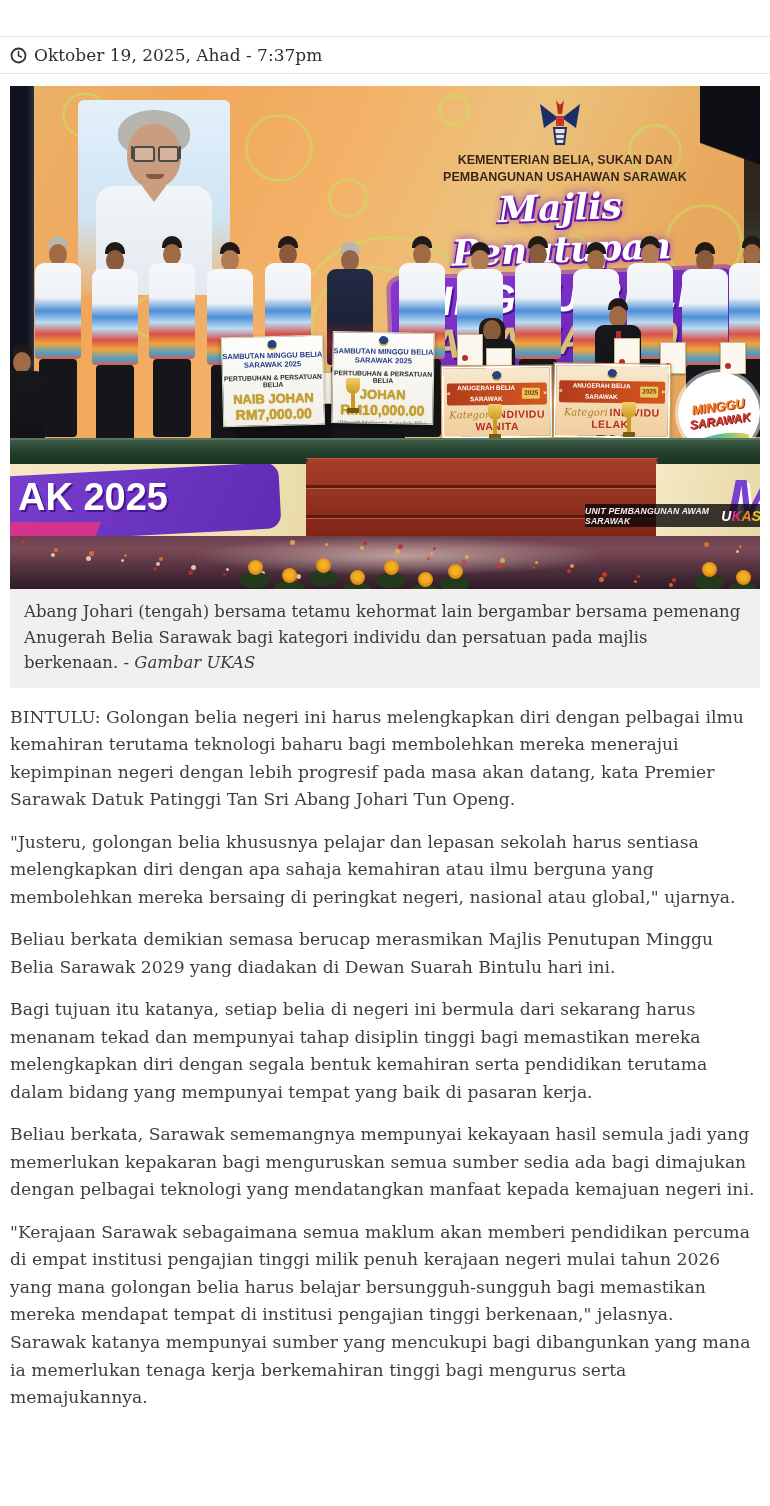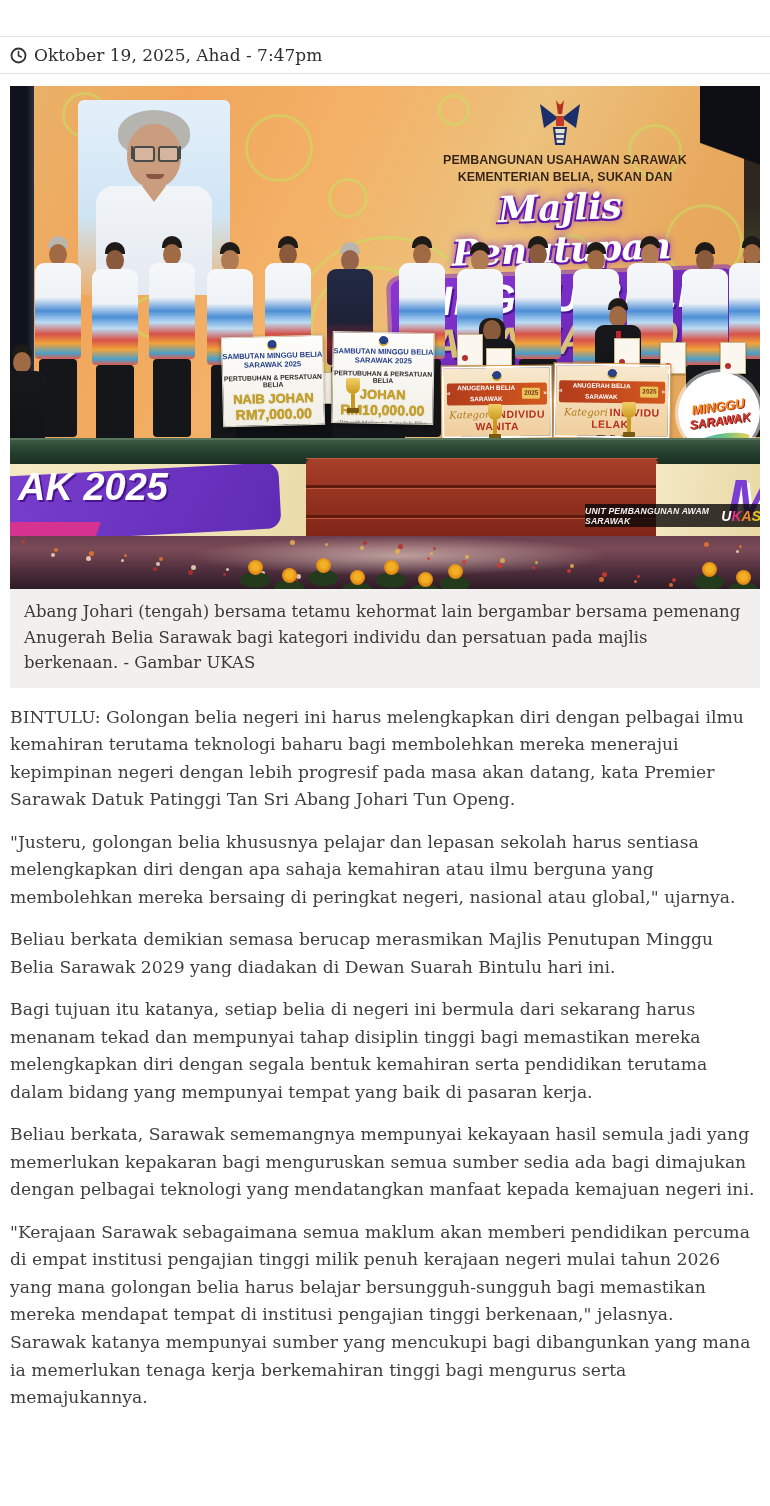--- a/index.html
+++ b/index.html
@@ -89,21 +89,21 @@
   .trophy .cup{width:14px;height:16px;background:linear-gradient(180deg,#f3cf6a,#c99a1d);border-radius:2px 2px 8px 8px;}
   .trophy .stem{width:4px;height:14px;background:#c99a1d;margin:0 auto;}
   .trophy .base{width:12px;height:5px;background:#7a5a10;margin:0 auto;border-radius:1px;}
   
   .stageband{position:absolute;left:0;top:352px;width:750px;height:30px;
      background:linear-gradient(180deg,#3c5a44 0%,#24402e 40%,#16281d 100%);border-top:2px solid #56755c;}
   .stripL{position:absolute;left:0;top:378px;width:348px;height:74px;overflow:hidden;
      background:linear-gradient(100deg,#f4e9c4,#eee0b0 70%,#e6d6a2);}
   .stripL .blob{position:absolute;left:-30px;top:6px;width:300px;height:66px;background:linear-gradient(120deg,#7a3fd0,#5f2bb4);
      border-radius:14px;transform:rotate(-3deg);}
-  .stripL .txt{position:absolute;left:8px;top:2px;font-family:"Liberation Sans",sans-serif;font-style:italic;
+  .stripL .txt{position:absolute;left:8px;top:12px;font-family:"Liberation Sans",sans-serif;
      font-weight:800;font-size:38px;color:#fff;text-shadow:2px 2px 0 #4a1390;text-align:right;}
   .stripL .mag{position:absolute;left:0;bottom:0;width:96px;height:16px;background:#d5338f;transform:skewX(-20deg);margin-left:-8px;}
   .stripR{position:absolute;left:646px;top:378px;width:104px;height:74px;overflow:hidden;
      background:linear-gradient(100deg,#f4e9c4,#e8d8a6);}
   .stripR .m{position:absolute;right:-14px;top:2px;font-family:"Liberation Sans",sans-serif;font-style:italic;
      font-weight:800;font-size:56px;color:#7a3fd0;text-shadow:3px 3px 0 #fff;}
   .steps{position:absolute;left:296px;top:372px;width:352px;height:82px;background:linear-gradient(180deg,#a8402a,#7e2417);
      border-radius:6px 6px 0 0;}
   .steps i{display:block;height:26px;border-bottom:3px solid #5f1a0e;border-top:1px solid #c05a3e;}
   .floor{position:absolute;left:0;top:450px;width:750px;height:53px;
@@ -122,39 +122,39 @@
   .ukas0{color:#ffffff}.ukas1{color:#e8347c}.ukas2{color:#f08a1d}.ukas3{color:#f3c51d}
   .badge{position:absolute;left:668px;top:286px;width:82px;height:82px;border-radius:50%;
      background:radial-gradient(circle at 50% 45%,#ffffff 55%,#e9f4f8 100%);box-shadow:0 0 0 3px rgba(255,255,255,.5);
      display:flex;flex-direction:column;align-items:center;justify-content:center;transform:rotate(-8deg);overflow:hidden;}
   .badge .b1{font-family:"Liberation Sans",sans-serif;font-weight:800;font-style:italic;font-size:13px;color:#f08a1d;text-shadow:1px 1px 0 #b5301f;}
   .badge .b2{font-family:"Liberation Sans",sans-serif;font-weight:800;font-style:italic;font-size:12px;color:#d5332b;text-shadow:1px 1px 0 #7a1f14;}
   .badge .swirl{position:absolute;bottom:8px;width:54px;height:12px;border-radius:50%;
      background:linear-gradient(90deg,#2aa7c9,#3bb46a,#e8c12a);opacity:.8;}
   
   figcaption{background:#f1f0ee;padding:10px 14px 12px;font-size:16.5px;line-height:1.55;color:#3a3a3a;}
-  figcaption .credit{text-align:right;}
+  figcaption .credit{font-style:italic;text-align:right;}
   
   .body{padding:16px 12px 0 10px;}
   .body p{margin:0 0 15px;font-size:17.2px;line-height:1.6;color:#3f3f3f;white-space:pre-line;}
 </style>
 </head>
 <body>
 
 <div class="page">
 
 
   <div class="rule top"></div>
 
   <div class="dateline">
     <svg width="17" height="17" viewBox="0 0 17 17">
       <circle cx="8.5" cy="8.5" r="7" fill="none" stroke="#333" stroke-width="1.8"></circle>
       <path d="M8.5 4.5 V8.7 L11.3 10" fill="none" stroke="#333" stroke-width="1.6" stroke-linecap="round"></path>
     </svg>
-    <span>Oktober 19, 2025, Ahad - 7:47pm</span>
+    <span>Oktober 19, 2025, Ahad - 7:37pm</span>
   </div>
 
   <div class="rule"></div>
 
   <figure>
     <div class="photo">
       <div id="rings">
           <div class="ring" style="left: 52px; top: 6px; width: 40px; height: 40px;"></div>
           <div class="ring" style="left: 235px; top: 28px; width: 62px; height: 62px;"></div>
           <div class="ring" style="left: 318px; top: 92px; width: 34px; height: 34px;"></div>
@@ -187,22 +187,22 @@
       <svg class="crest" width="44" height="52" viewBox="0 0 44 52">
         <path d="M2,6 L20,20 L6,30 Z" fill="#1c2f6b"></path>
         <path d="M42,6 L24,20 L38,30 Z" fill="#1c2f6b"></path>
         <path d="M18,2 C22,8 22,8 26,2 L24,16 L20,16 Z" fill="#b5301f"></path>
         <rect x="18" y="18" width="8" height="10" fill="#c0392b"></rect>
         <path d="M16,30 h12 l-2,16 h-8 Z" fill="#e9e4d8" stroke="#1c2f6b" stroke-width="2"></path>
         <path d="M17,36 h10 M17,41 h9" stroke="#1c2f6b" stroke-width="1.5"></path>
       </svg>
 
       <div class="ministry">
+        <div>KEMENTERIAN BELIA, SUKAN DAN</div>
         <div>PEMBANGUNAN USAHAWAN SARAWAK</div>
-        <div>KEMENTERIAN BELIA, SUKAN DAN</div>
       </div>
 
       <div class="banner">
         <div class="b-script">Majlis Penutupan</div>
         <div class="b-block">
           <div class="b-l1">MINGGU BELIA</div>
           <div class="b-l2">SARAWAK 2025</div>
         </div>
       </div>
 

